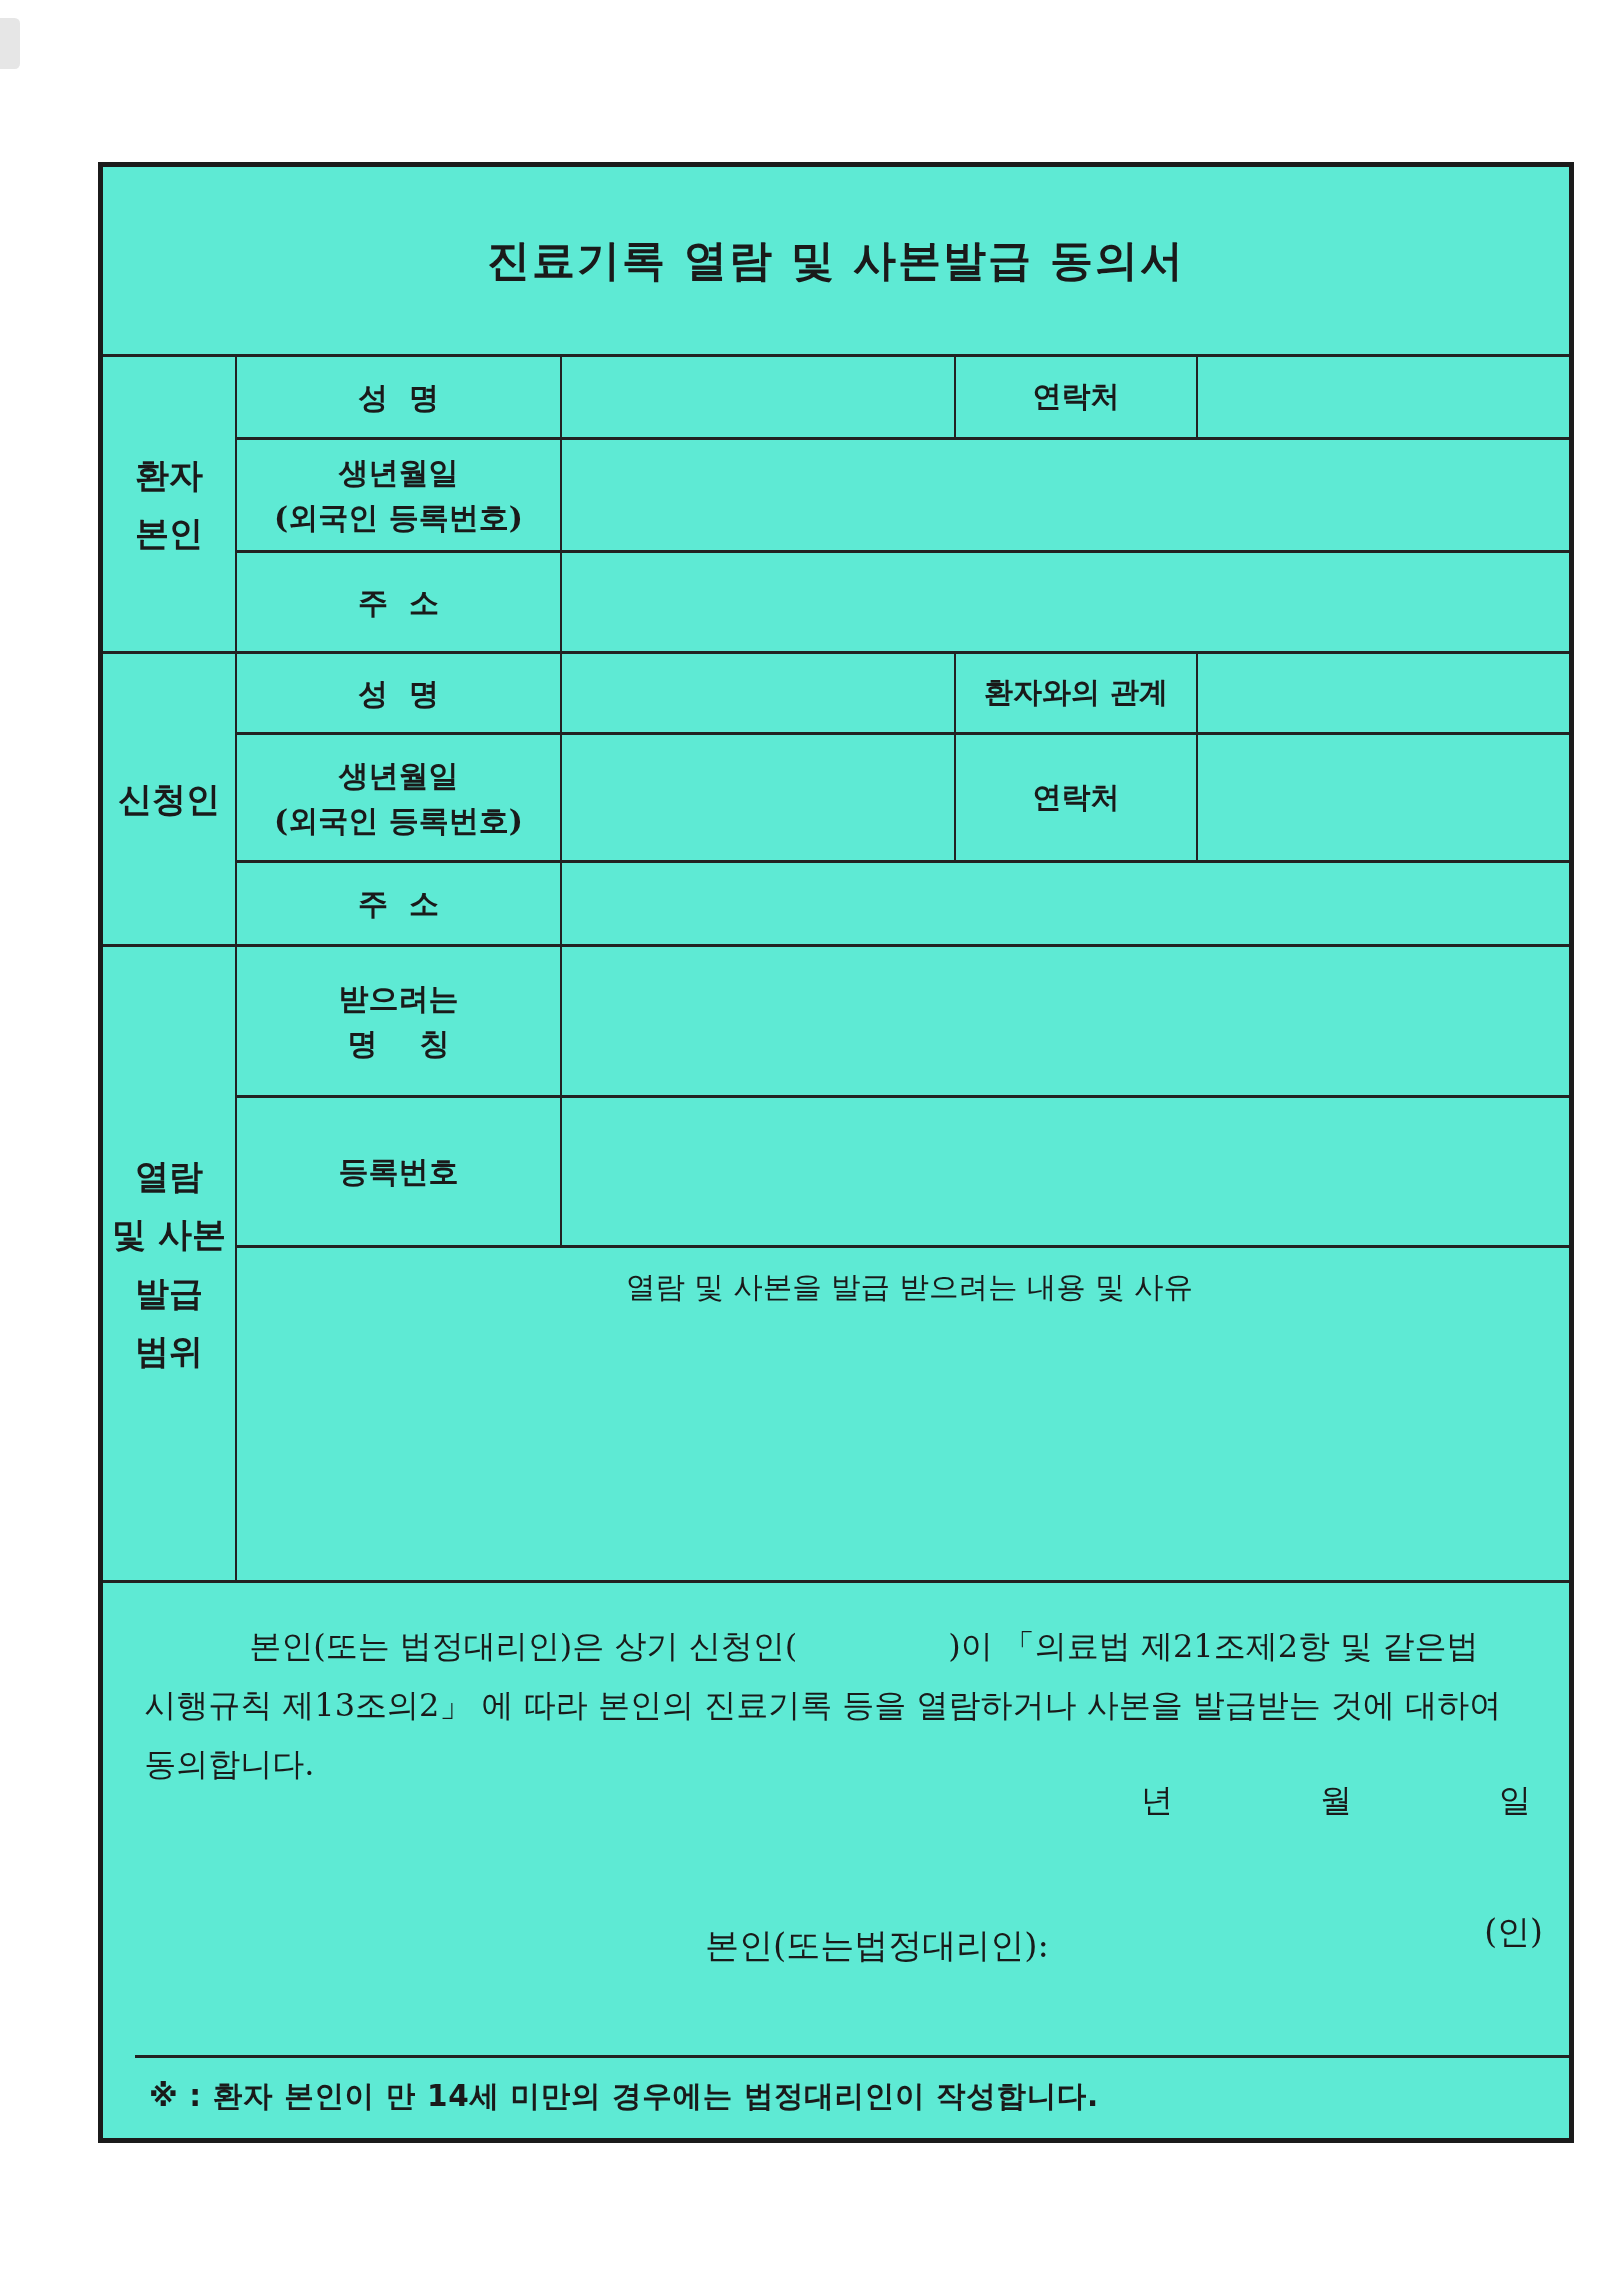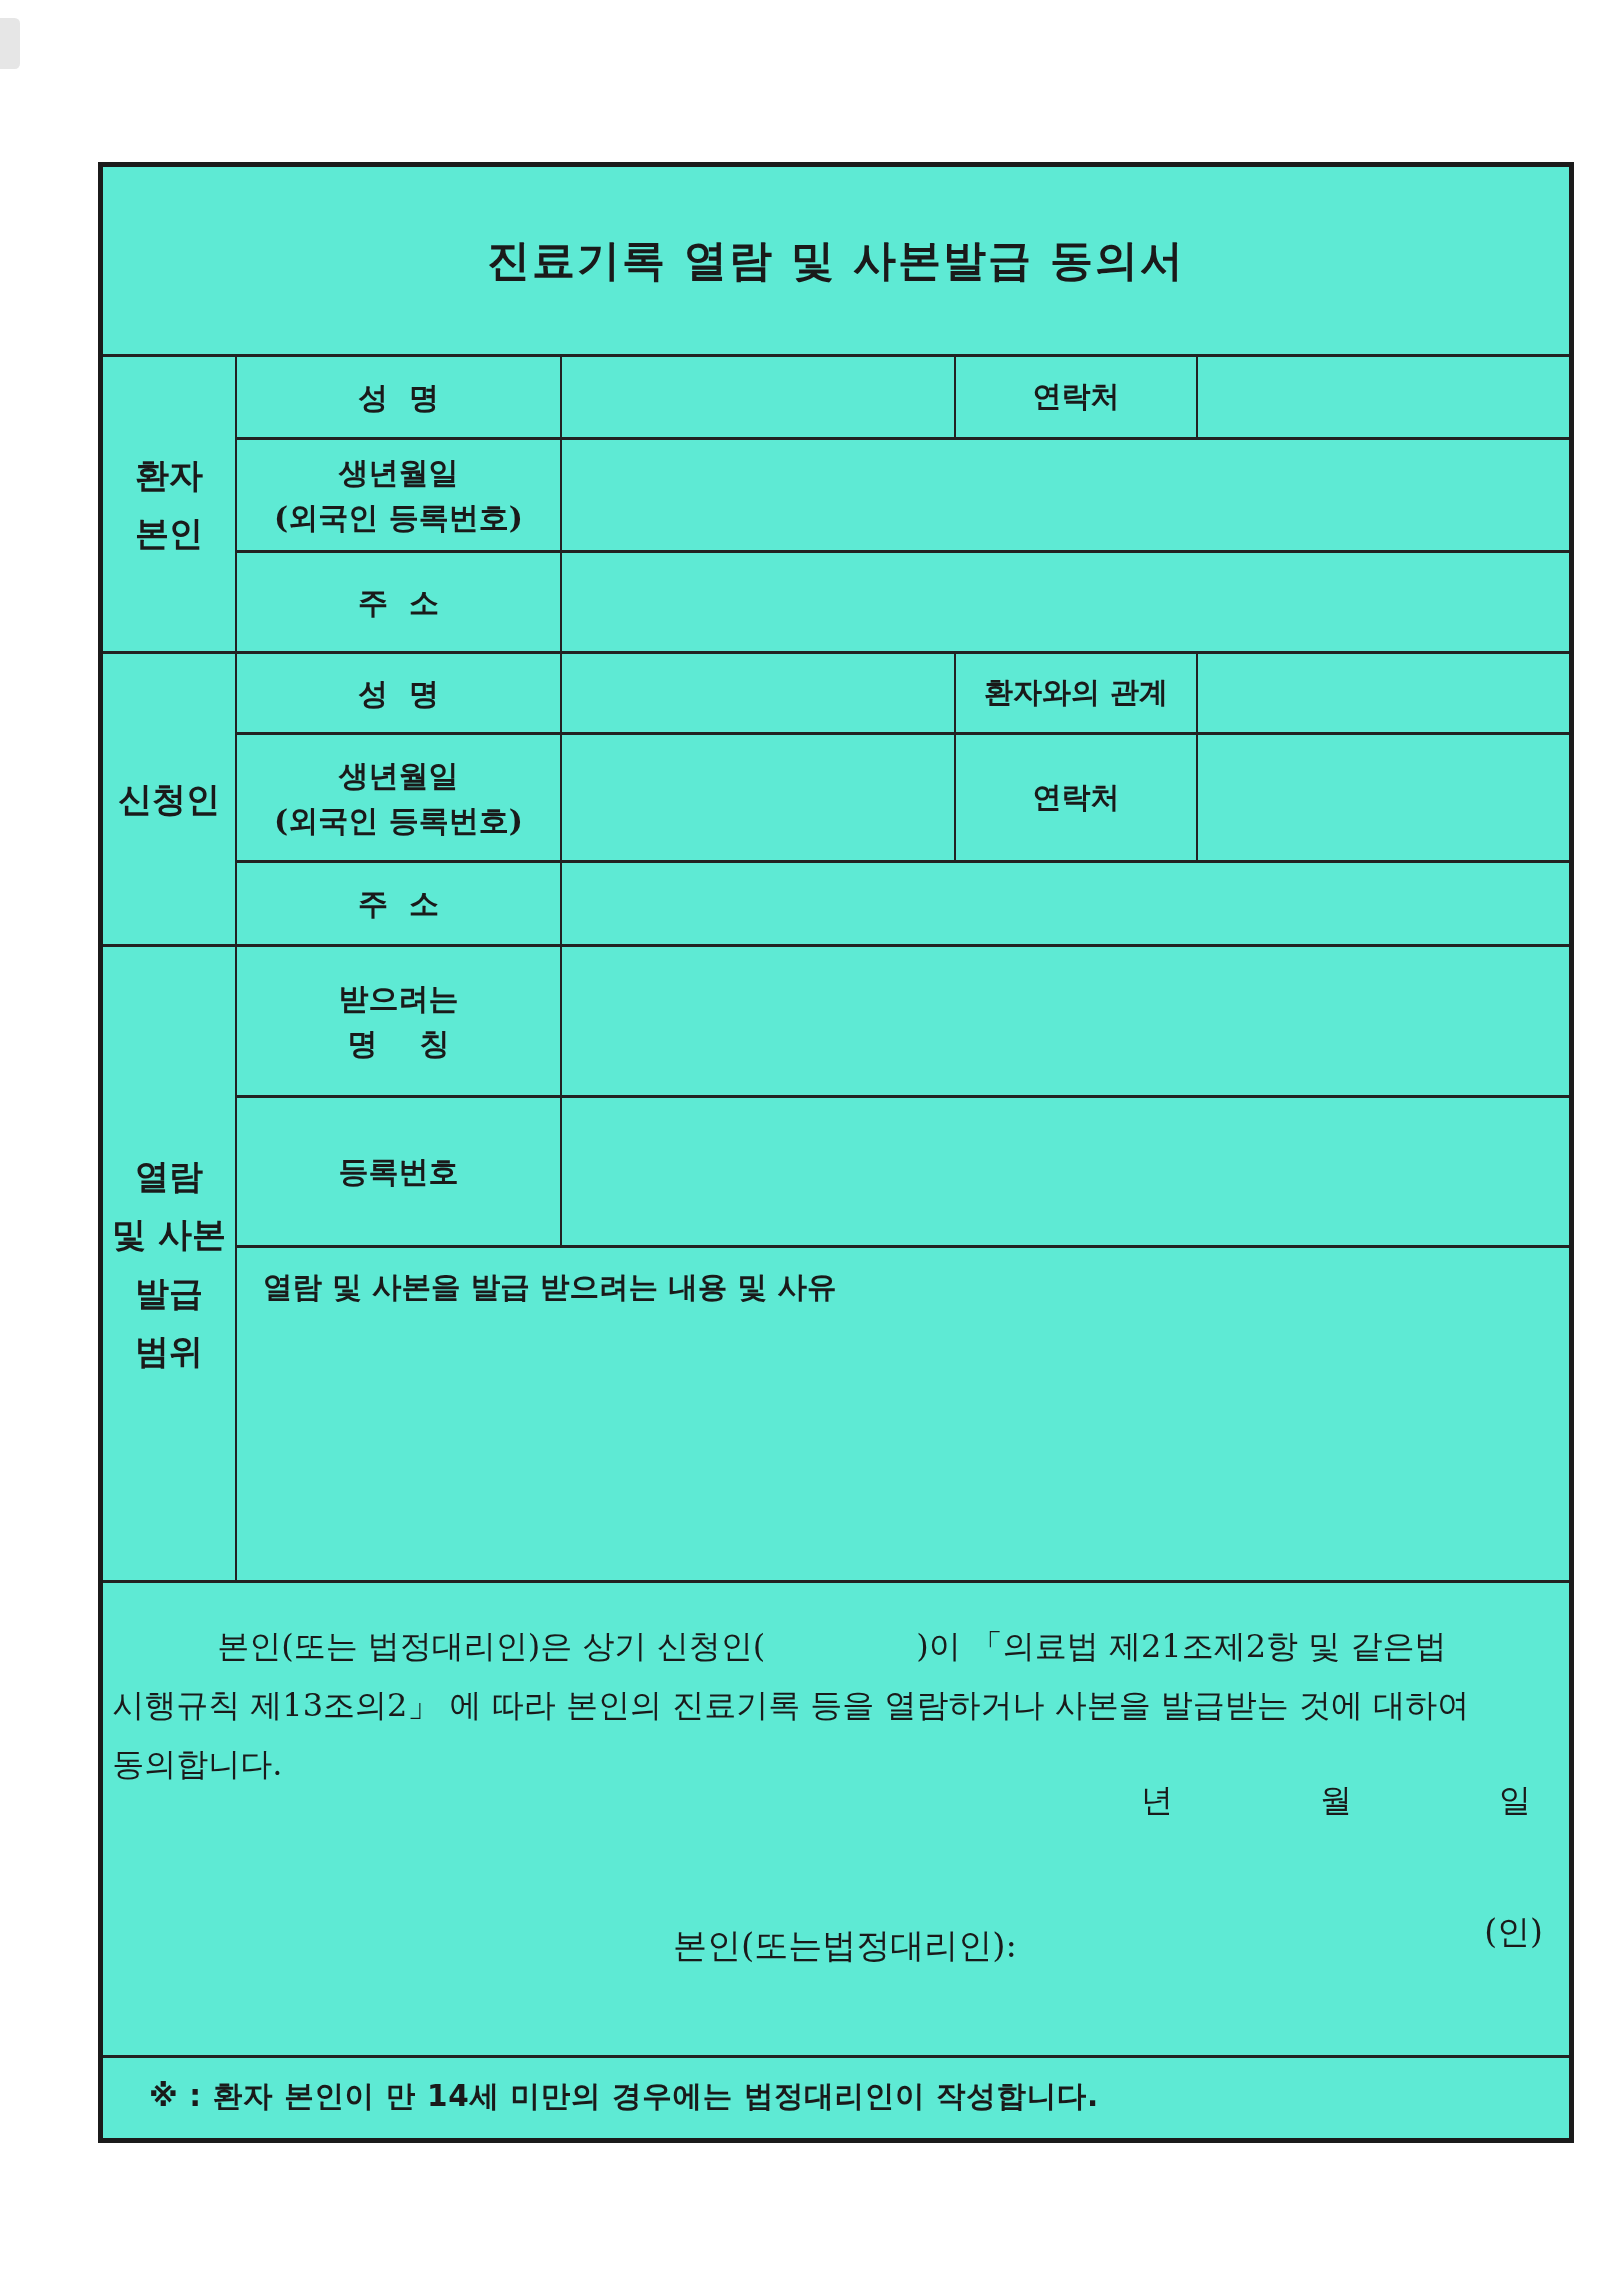--- a/index.html
+++ b/index.html
@@ -48,25 +48,25 @@
   }
   .value-cell{flex:1;}
   .value-cell.fixed{width:394px;flex:none;border-right:2px solid #222;}
   .label2-cell{
     width:242px;flex:none;border-right:2px solid #222;
     font-size:29px;font-weight:600;text-align:center;white-space:pre-wrap;
   }
   .reason-cell{
     flex:1;display:block;
     padding:19.6px 13px 0 26px;box-sizing:border-box;
-    font-size:29.5px;font-weight:700;
+    font-size:29.5px;font-weight:400;text-align:center;
   }
   .consent-block{
     box-sizing:border-box;height:475px;border-bottom:3.3px solid #222;
-    position:relative;display:block;
+    position:relative;display:block;margin-left:32px;
   }
   .consent-par{padding:34px 6.5px 0 9.2px;font-size:32px;line-height:59px;font-weight:500;}
   .consent-line{white-space:nowrap;}
   .consent-line.indent{padding-left:105px;}
   .blank-gap{display:inline-block;width:151px;height:6.5px;}
   .date-line{
     position:absolute;top:196px;right:38px;
     display:flex;gap:147px;font-size:32px;font-weight:500;
   }
   .signer-line{position:absolute;top:340px;left:570px;font-size:34px;font-weight:500;white-space:nowrap;}

